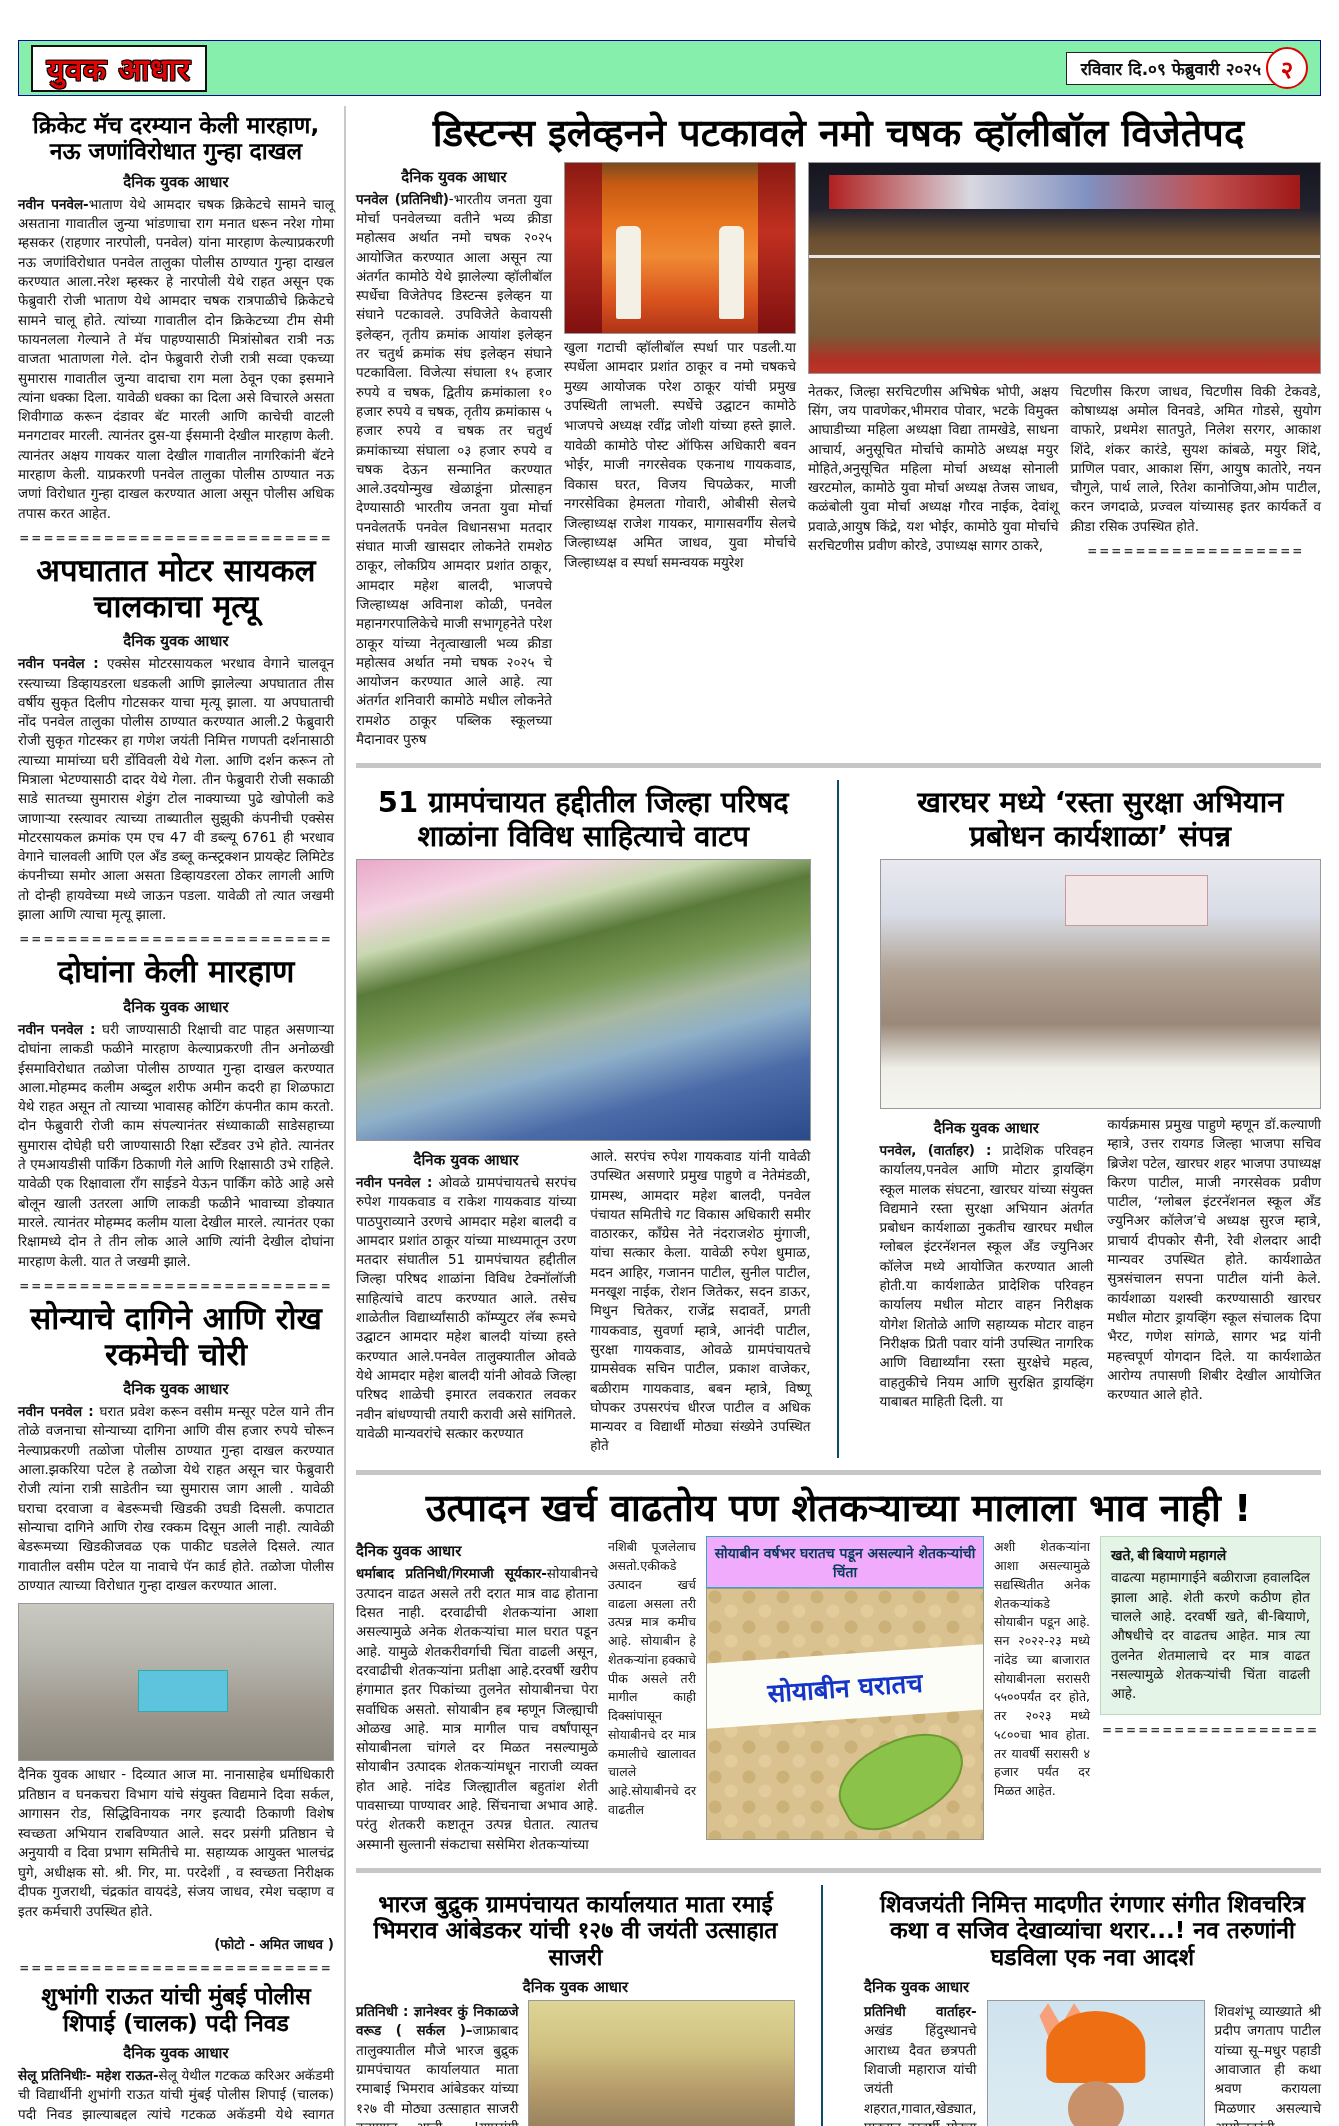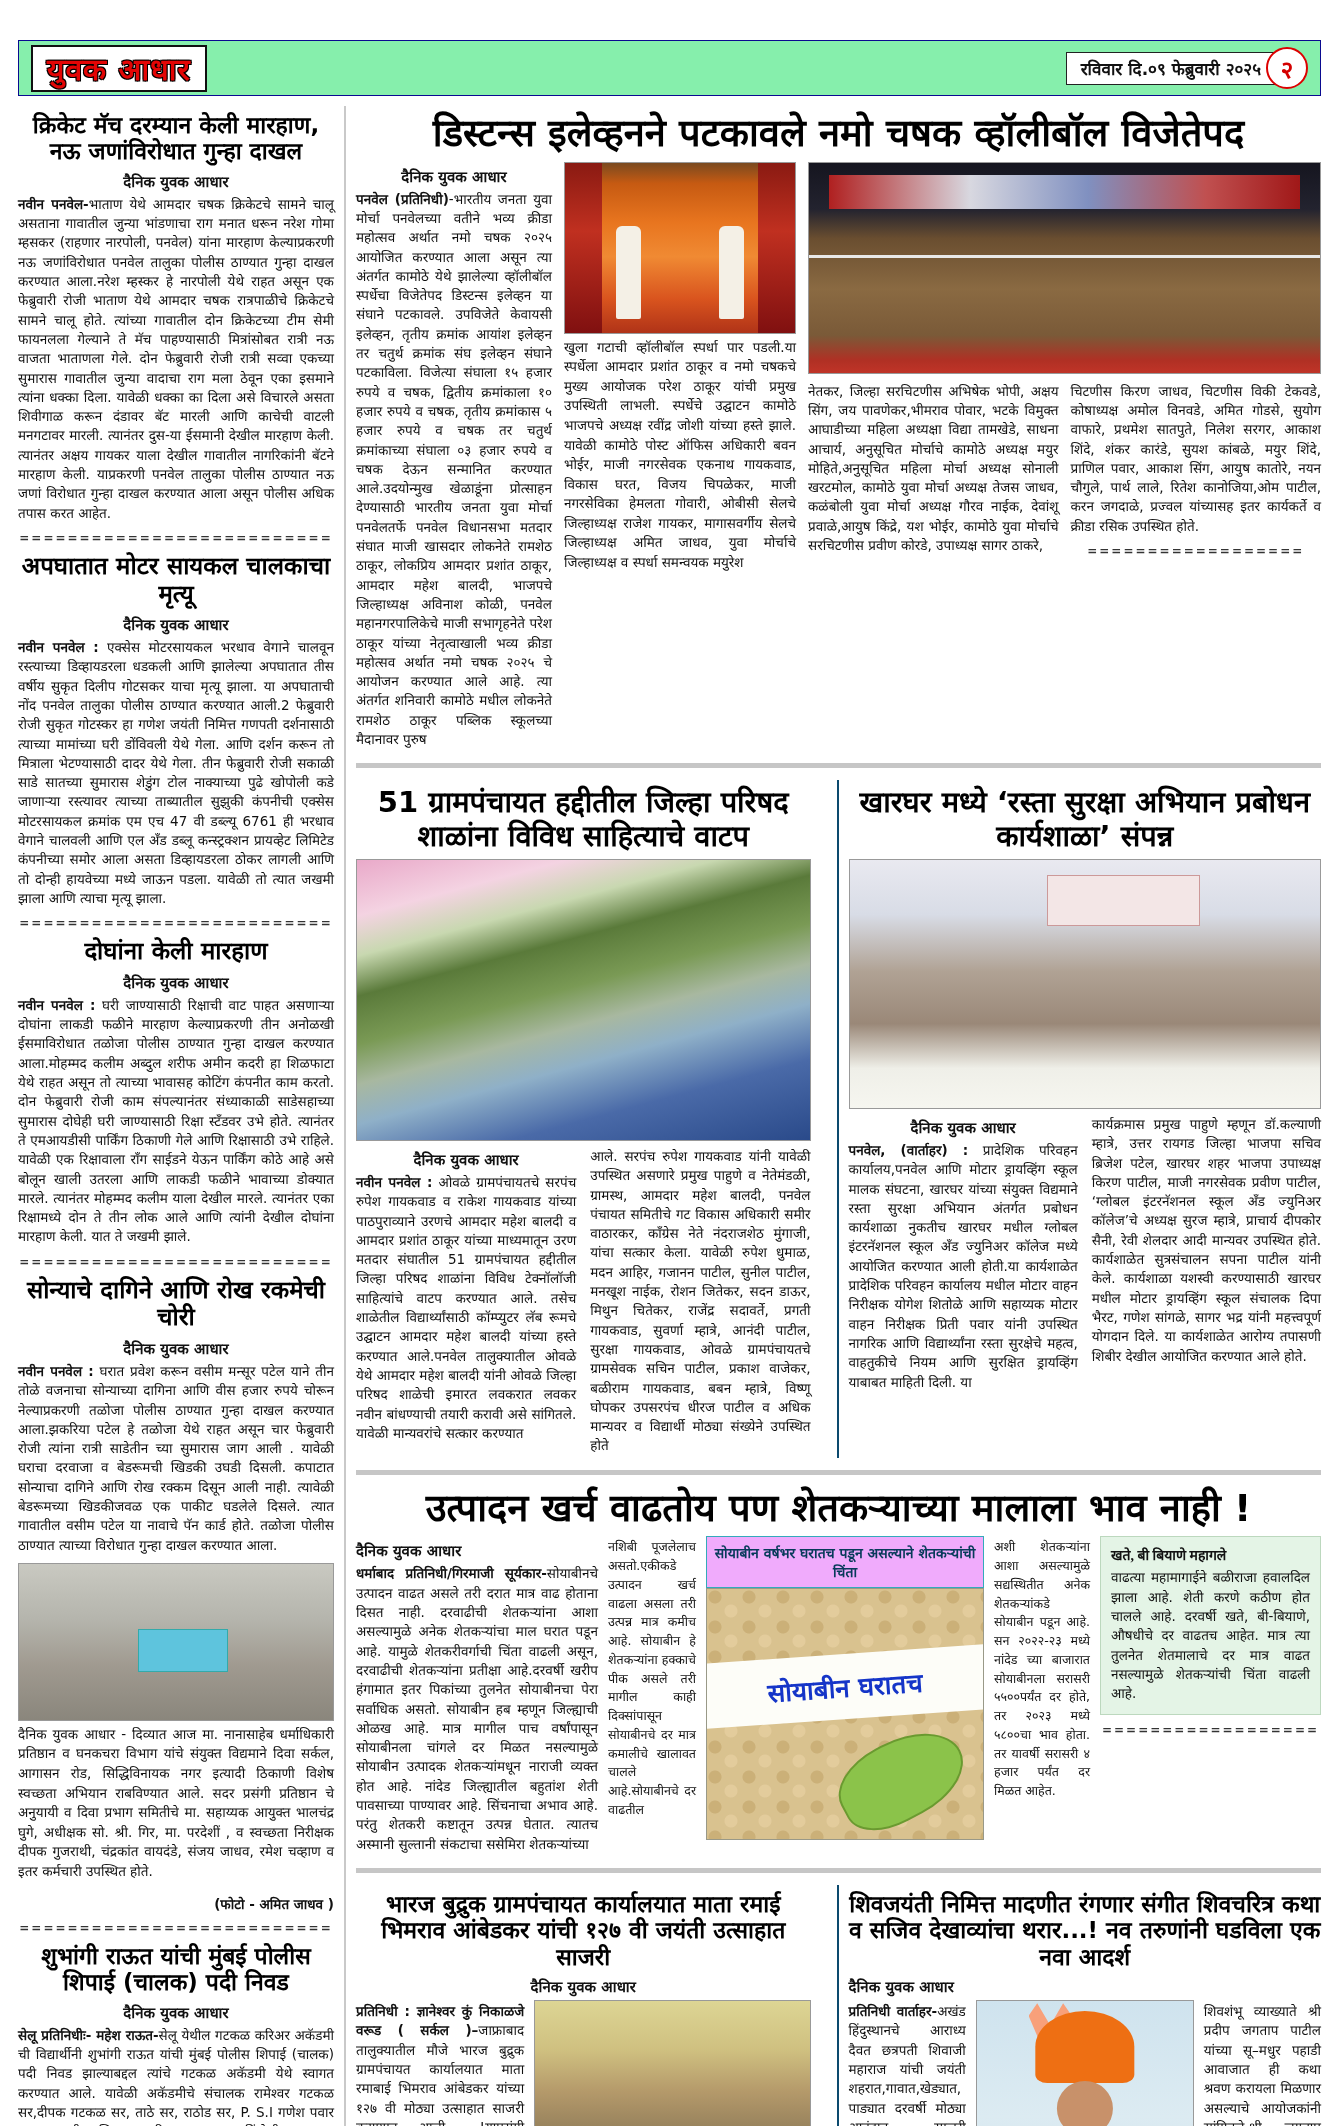--- a/index.html
+++ b/index.html
@@ -20,33 +20,33 @@
               display:flex;align-items:center;justify-content:center;margin-left:-22px;
               font-size:24px;font-weight:bold;color:#d40000;}
 
   
   .content{display:grid;grid-template-columns:316px 1fr;gap:10px;margin-top:10px;}
   .right-col{border-left:2px solid #c9c9c9;padding-left:10px;}
 
   h1,h2,h3{margin:6px 0;text-align:center;font-weight:bold;color:#000000;line-height:1.15;}
   .hl-sm{font-size:23px;}
   .hl-md{font-size:29px;}
-  .hl-lg{font-size:24px;}
+  .hl-lg{font-size:31px;}
   .hl-xl{font-size:38px;}
   .byline{text-align:center;font-weight:bold;font-size:15px;margin:4px 0;}
   p.body{font-size:13.5px;line-height:1.43;text-align:justify;margin:2px 0;}
   p.narrow{font-size:12.5px;line-height:1.5;}
   b.lead{font-weight:bold;}
   .sep{white-space:nowrap;overflow:hidden;text-align:center;font-weight:bold;
        font-size:12px;letter-spacing:2px;color:#333;margin:8px 0;}
   .hdiv{height:5px;background:#c6c6c6;margin:12px 0;}
   .cols2{display:grid;grid-template-columns:1fr 1fr;gap:14px;margin-top:4px;}
   .two-col-row{display:grid;grid-template-columns:1fr 1fr;gap:0;}
   .two-col-row>section:first-child{border-right:2px solid #0c4a6e;padding-right:26px;}
-  .two-col-row>section:last-child{padding-left:10px;}
+  .two-col-row>section:last-child{margin-left:41px;}
 
   
   .photo{width:100%;position:relative;overflow:hidden;border:1px solid #999;box-sizing:border-box;}
   .ph-a{height:172px;background:linear-gradient(180deg,#7a4a20 0%,#c65a12 12%,#e8751f 35%,#f08a33 55%,#d9541e 80%,#b03318 100%);}
   .ph-a .post{position:absolute;top:0;bottom:0;width:16%;background:linear-gradient(180deg,#8a1a12,#c03020 40%,#801010);}
   .ph-a .post.r{right:0;left:auto;}
   .ph-a .fig{position:absolute;bottom:8%;width:11%;height:55%;background:#f4f0e6;border-radius:6px 6px 2px 2px;}
   .ph-b{height:212px;background:linear-gradient(180deg,#15151f 0%,#23232f 22%,#6a4e30 36%,#8a6a42 60%,#7a5a38 82%,#b03024 94%,#c03428 100%);}
   .ph-b .banner{position:absolute;top:6%;left:4%;right:4%;height:16%;
                 background:linear-gradient(90deg,#b02020,#d8d8e0 30%,#8090c0 55%,#c05050 80%,#a01818);}

